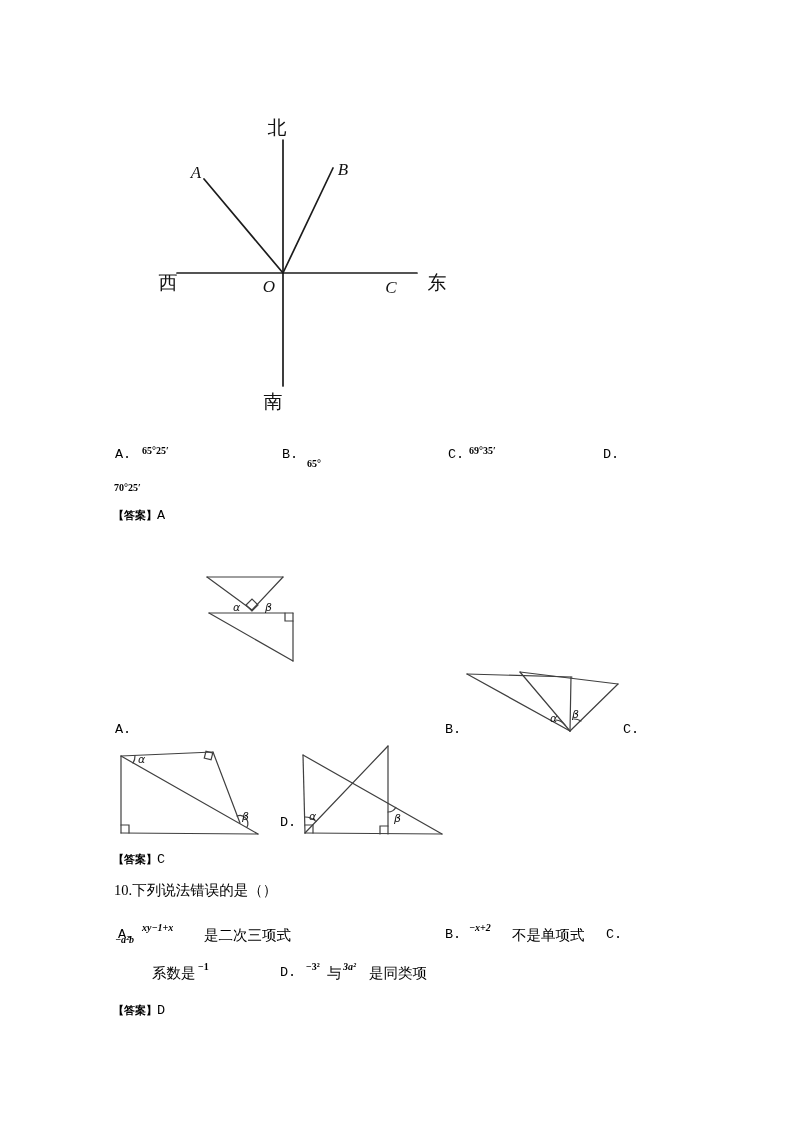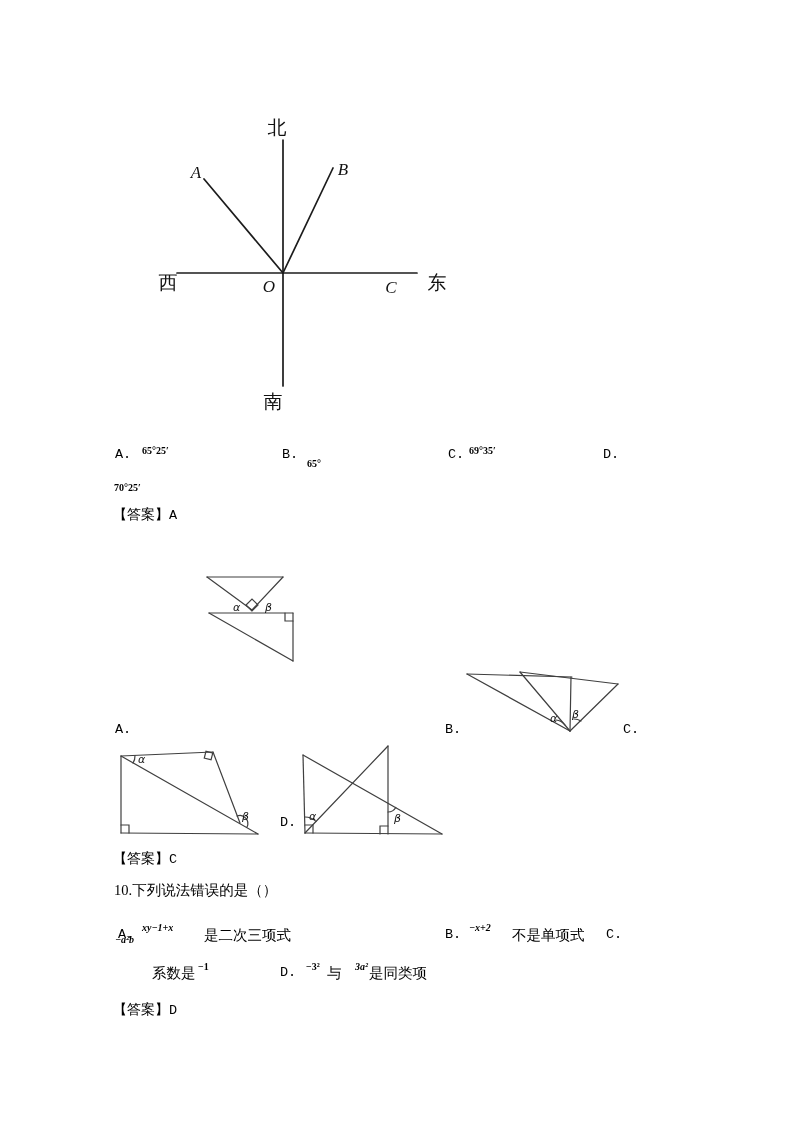--- a/index.html
+++ b/index.html
@@ -5,21 +5,21 @@
   html,body { margin:0; padding:0; background:#e8e8e8; }
   .page {
     position:relative; width:794px; height:1123px; background:#ffffff;
     font-family:"Liberation Serif", serif; color:#000; overflow:hidden;
     margin:0 auto;
   }
   .abs { position:absolute; white-space:nowrap; }
   .cn  { font-size:14.5px; }
   .opt-letter { font-family:"Liberation Mono", monospace; font-size:13.5px; }
   .ans-letter { font-family:"Liberation Mono", monospace; font-size:13.5px; }
-  .ans-prefix { font-size:14px; }
+  .ans-prefix { font-size:11px;font-weight:bold; }
   .math { font-weight:bold; font-size:10px; font-family:"Liberation Serif", serif; }
   .math.it { font-style:italic; }
   svg.fig { position:absolute; }
   svg.fig line, svg.fig path, svg.fig rect, svg.fig polygon {
     stroke:#3f3f3f; stroke-width:1.2; fill:none; stroke-linecap:round;
   }
   svg.compass line { stroke:#1c1c1c; stroke-width:1.7; }
   svg text { fill:#111; }
   .greek { font-family:"DejaVu Sans", sans-serif; font-size:11px; font-style:italic; }
   .cjk   { font-size:19px; font-family:"Liberation Serif", serif; }
@@ -133,20 +133,20 @@
   <span class="abs math it" style="left:469px; top:922px;">−x+2</span>
   <span class="abs cn" style="left:512px; top:926px;text-align:right;">不是单项式</span>
   <span class="abs opt-letter" style="left:606px; top:927px;">C.</span>
 
   <span class="abs math it" style="left:115px; top:934px;">−a²b</span>
   <span class="abs cn" style="left:152px; top:964px;">系数是</span>
   <span class="abs math" style="left:198px; top:961px;">−1</span>
   <span class="abs opt-letter" style="left:280px; top:965px;">D.</span>
   <span class="abs math" style="left:306px; top:961px;">−3²</span>
   <span class="abs cn" style="left:327px; top:964px;">与</span>
-  <span class="abs math it" style="left:343px; top:961px;margin-left:12px;">3a²</span>
+  <span class="abs math it" style="left:343px; top:961px;">3a²</span>
   <span class="abs cn" style="left:369px; top:964px;">是同类项</span>
 
   <span class="abs" style="left:113px; top:1000px;">
     <span class="ans-prefix">【答案】</span><span class="ans-letter">D</span>
   </span>
 
 </div>
 
 </body></html>

